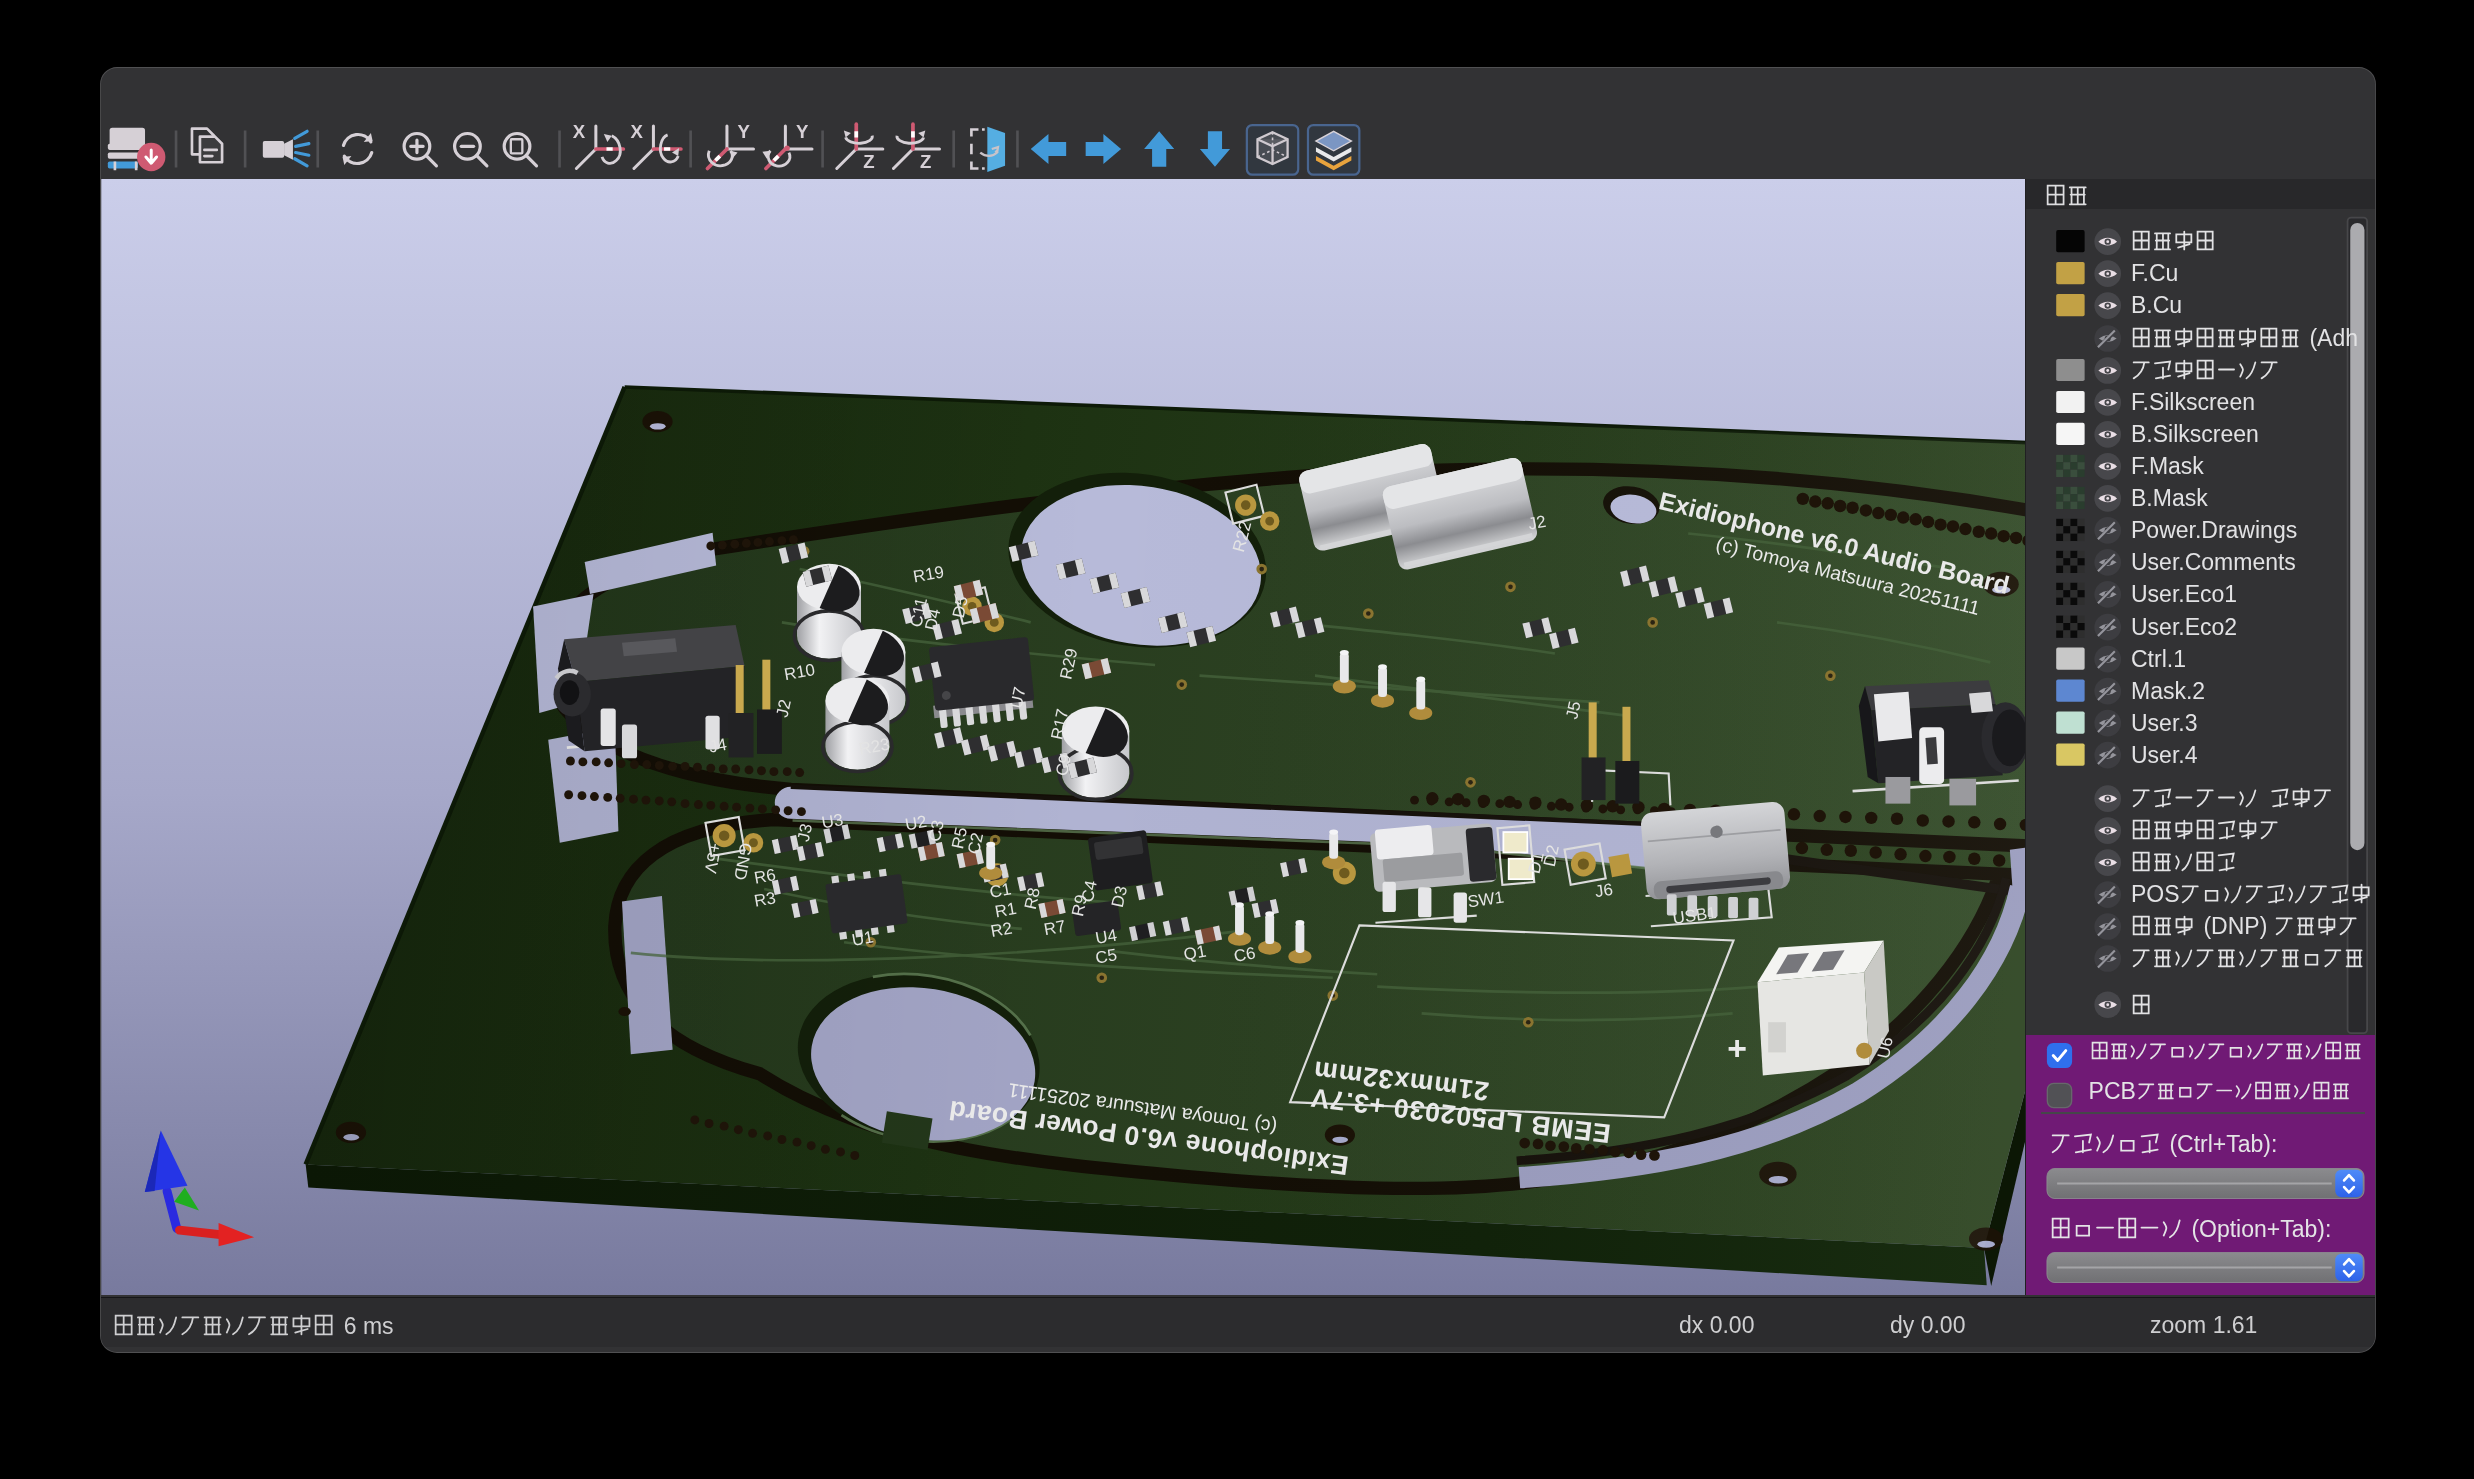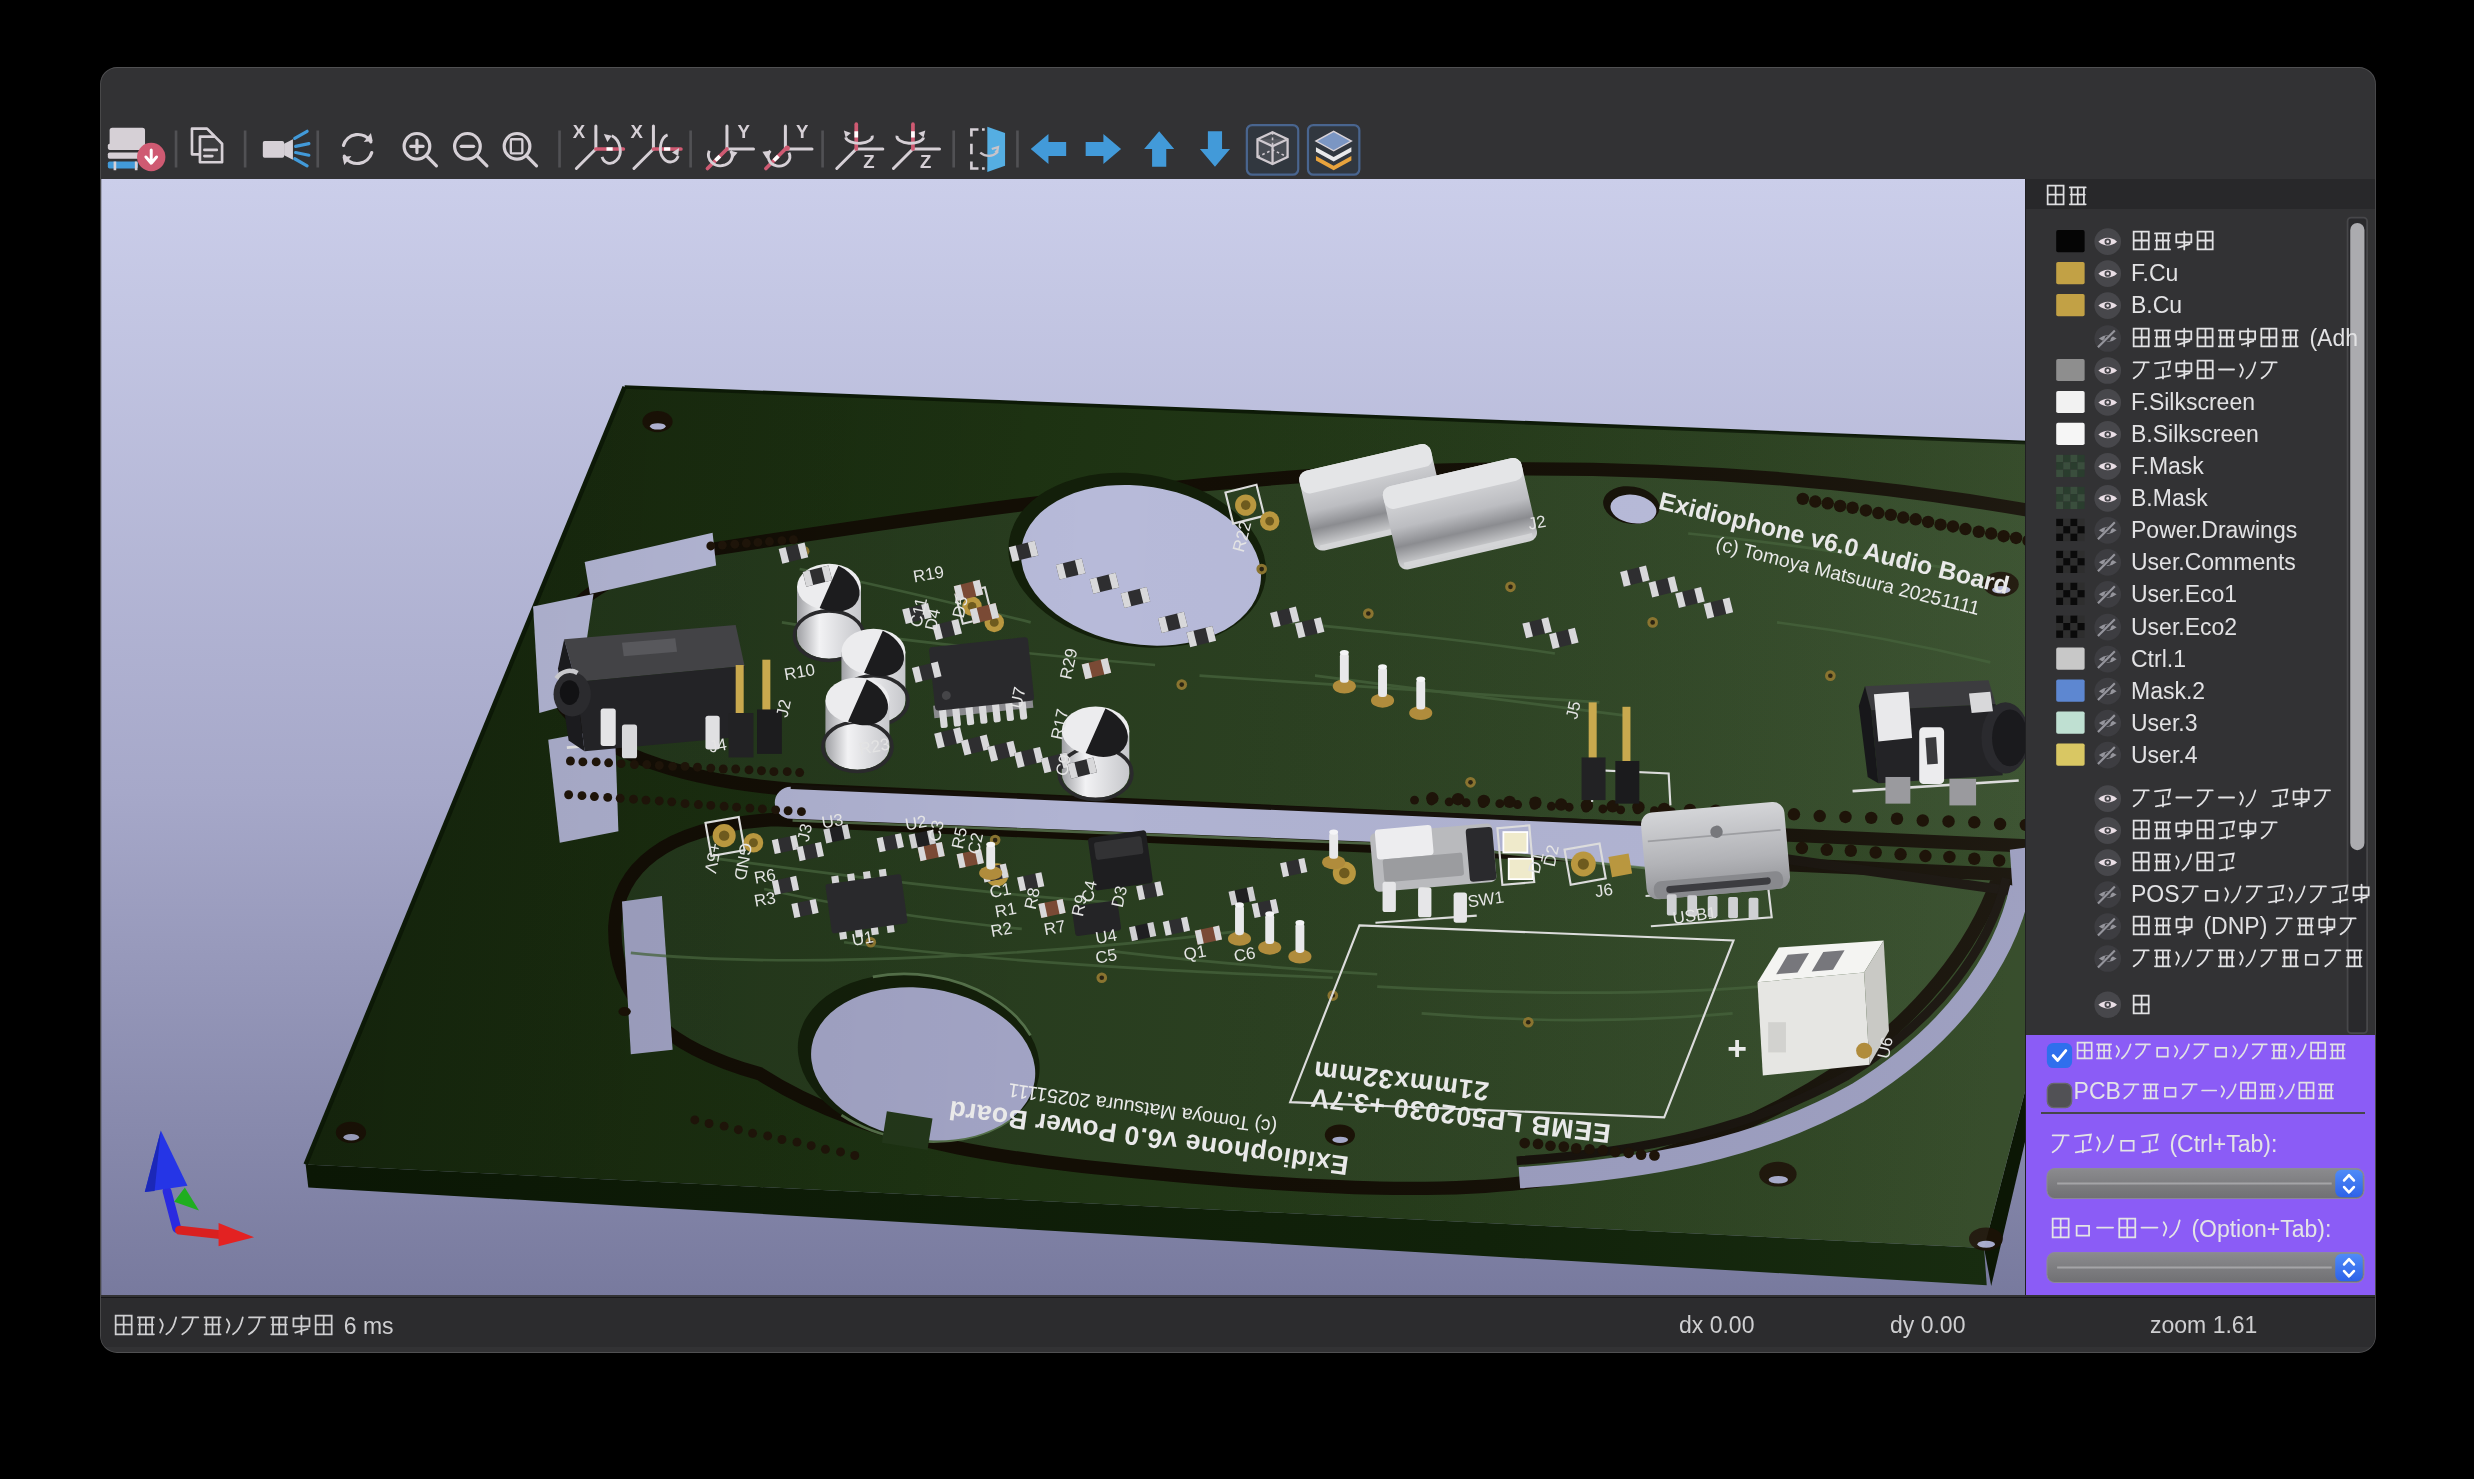--- a/index.html
+++ b/index.html
@@ -1,27 +1,27 @@
 <!DOCTYPE html>
 <html style="font-size:14.2px"><head><meta charset="utf-8"><style>
 *{margin:0;padding:0;box-sizing:border-box}
 html,body{width:2475px;height:1479px;background:#000;font-family:"Liberation Sans",sans-serif;overflow:hidden}
 .win{position:absolute;left:101px;top:68px;width:2274px;height:1284px;background:#323234;border-radius:16px;overflow:hidden;box-shadow:0 0 0 0.9px #505052}
 .titlebar{position:absolute;left:0;top:0;width:100%;height:49px;background:#3a3a3c;border-bottom:0.9px solid #28282a}
 .tl{position:absolute;top:12px;width:22px;height:22px;border-radius:50%}
 .title{position:absolute;top:0;left:0;width:100%;height:49px;text-align:center;line-height:49px;color:#d8d8d8;font-size:24px;font-weight:bold}
 .toolbar{position:absolute;left:0;top:50px;width:100%;height:62px;background:#323234;border-bottom:1.8px solid #1d1d1f}
 .vp{position:absolute;left:0;top:111px;display:block}
-.panel{position:absolute;left:1924px;top:111px;width:350px;height:1116px;background:#8b5cf6;border-left:1.8px solid #202022;overflow:hidden}
+.panel{position:absolute;left:1924px;top:111px;width:350px;height:1116px;background:#701a75;border-left:1.8px solid #202022;overflow:hidden}
 .phead{position:absolute;left:0;top:0;width:100%;height:30px;background:#28282a;padding-left:18.7px;padding-top:2.7px}
 .plist{position:absolute;left:0;top:30px;width:100%;height:826px;background:#323234}
 .prow{position:absolute;left:105px;font-size:23px;color:#e2e2e4;white-space:nowrap;height:28.4px;line-height:28.4px}
 .prow .lt{font-size:23px;color:#e2e2e4}
 .pcheck{position:absolute;left:19.6px;height:30px;line-height:30px;white-space:nowrap}
-.cbl{margin-left:1px}
+.cbl{margin-left:16px}
 .lt2{font-size:23px;color:#e4e4e6}
 .psep{position:absolute;left:15px;top:933px;width:324px;height:1.8px;background:#46464a}
 .plab{position:absolute;left:24px;white-space:nowrap;font-size:23px;color:#e4e4e6}
 .dd{position:absolute;left:20.4px;width:319px;height:31px}
 .statusbar{position:absolute;left:0;top:1229px;width:100%;height:50px;background:#2c2c2e;border-top:1.8px solid #161618}
 .sb{position:absolute;top:14.2px;color:#cfcfd1;font-size:23px;white-space:nowrap}
 </style></head><body>
 <div class="win">
     <div class="toolbar"><svg class="tb" width="2274" height="62" viewBox="0 0 2558 70">
         <g transform="translate(-114,0)">

